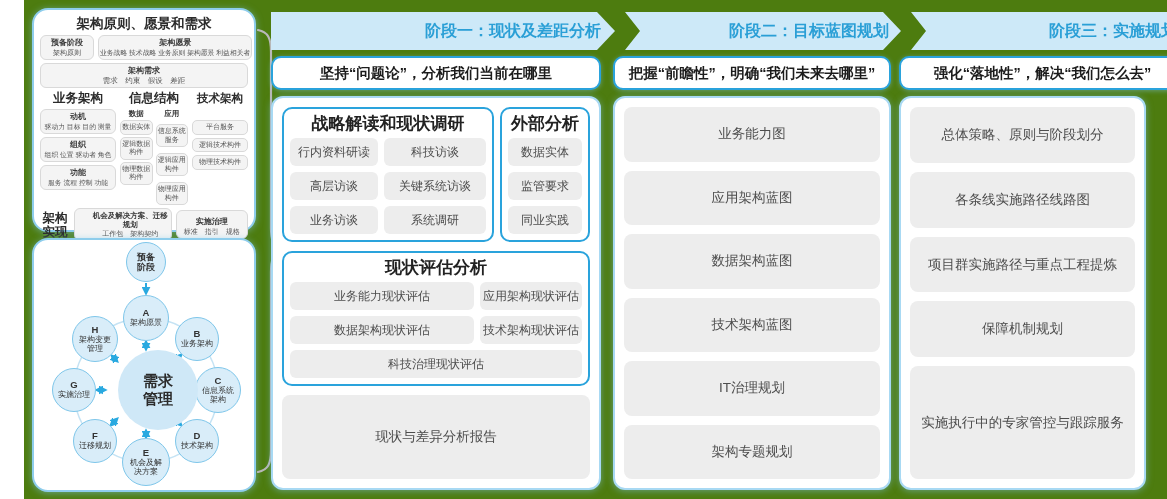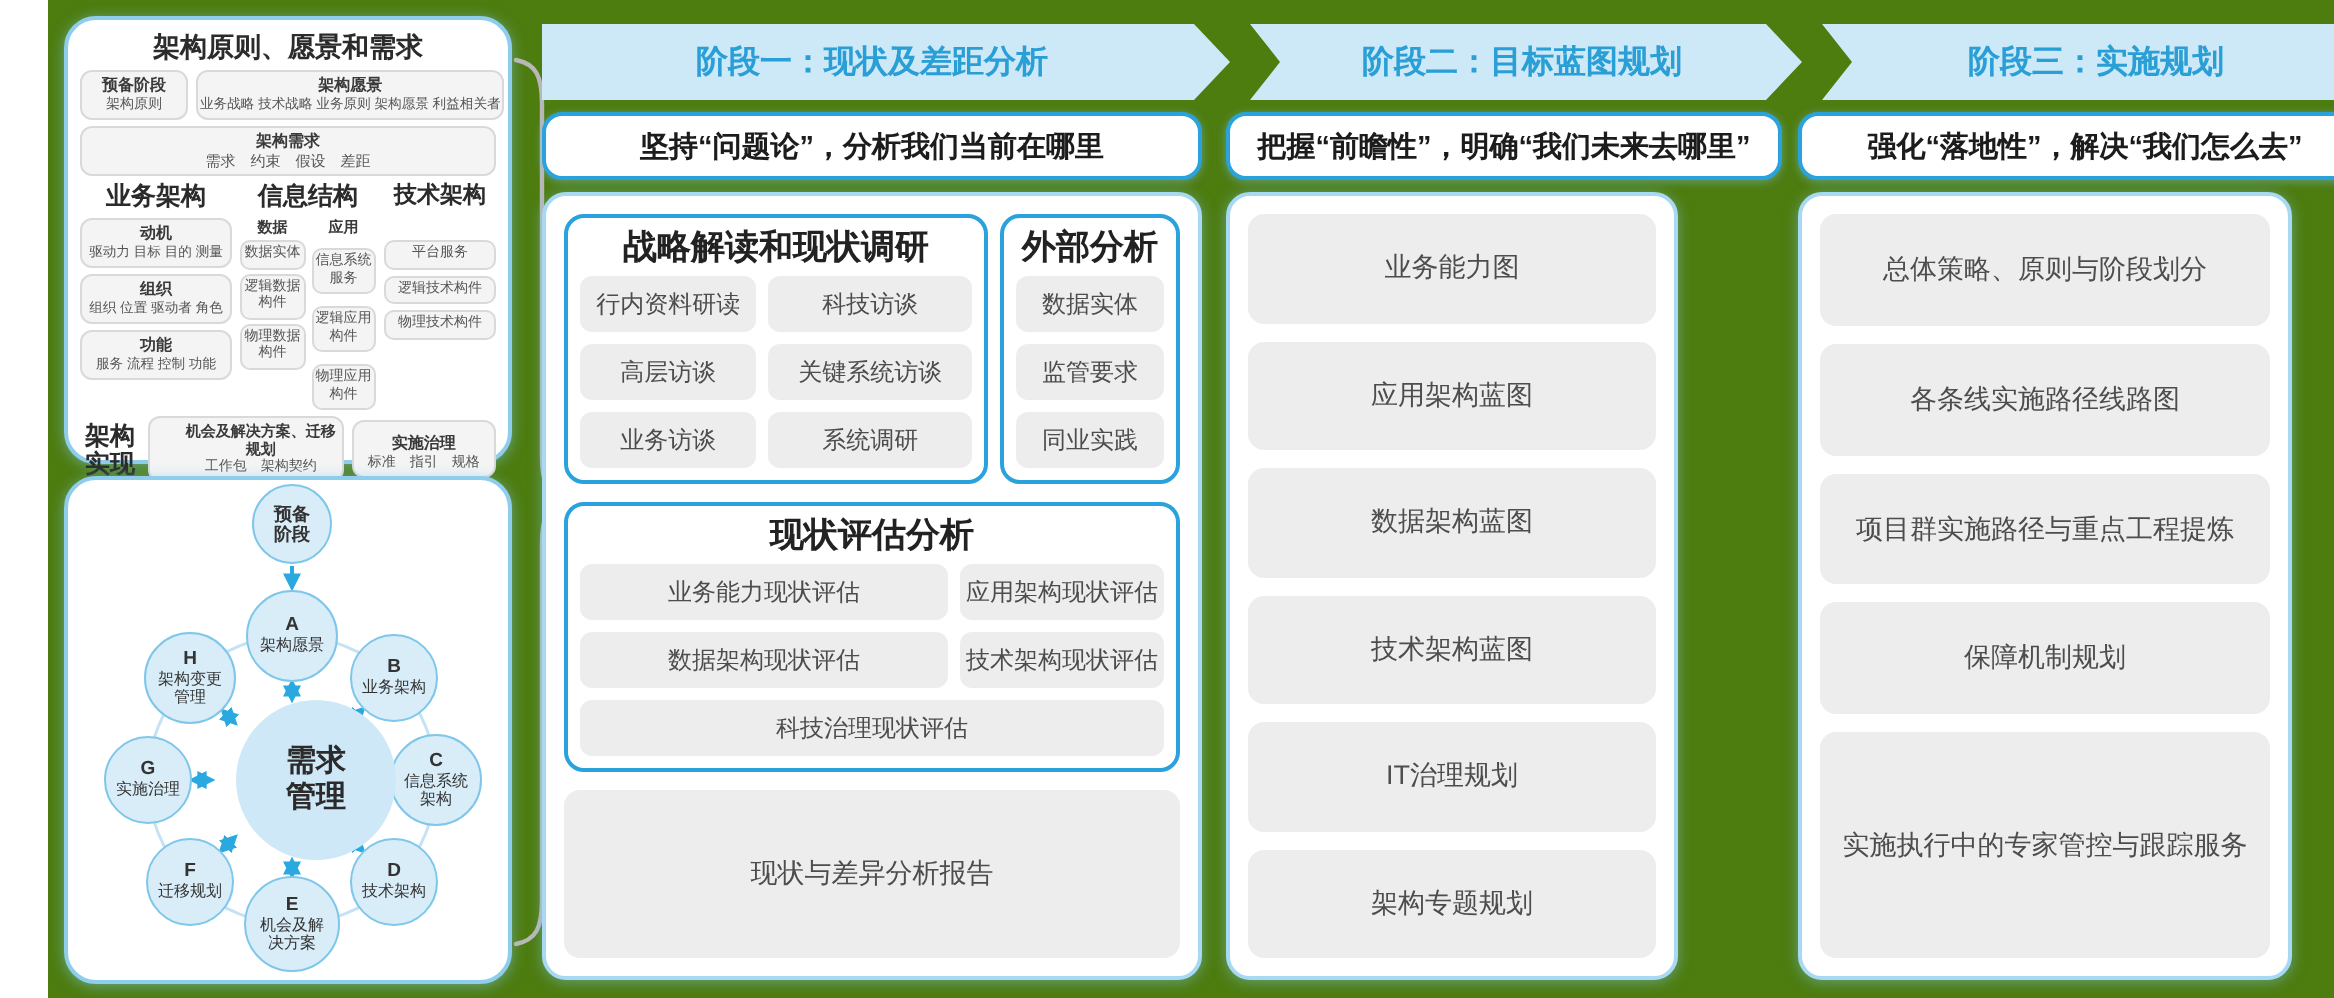--- a/index.html
+++ b/index.html
@@ -33,41 +33,41 @@
   #admCenter .c-lbl{font-size:15px;font-weight:bold;color:#2b2b2b;width:32px;line-height:18px;}
   #admPrep{left:92px;top:2px;width:40px;height:40px;}
   #admPrep .lbl{font-size:9px;font-weight:bold;width:20px;line-height:10.5px;}
   #admSvg{position:absolute;left:0;top:0;z-index:1;}
 
   
   #brace{position:absolute;left:232px;top:28px;}
 
   
   .band{position:absolute;top:12px;height:38px;background:#cde9f8;
-        display:flex;align-items:center;justify-content:center;
+        display:flex;align-items:center;justify-content:flex-end;
         color:#2a9fd6;font-size:16px;font-weight:bold;box-sizing:border-box;}
   #band1{left:247px;width:344px;clip-path:polygon(0 0,calc(100% - 18px) 0,100% 50%,calc(100% - 18px) 100%,0 100%);padding-right:14px;}
   #band2{left:601px;width:276px;clip-path:polygon(0 0,calc(100% - 18px) 0,100% 50%,calc(100% - 18px) 100%,0 100%,15px 50%);padding-left:8px;padding-right:12px;}
   #band3{left:887px;width:278px;clip-path:polygon(0 0,calc(100% - 18px) 0,100% 50%,calc(100% - 18px) 100%,0 100%,15px 50%);padding-left:8px;padding-right:12px;}
 
   
   .banner{position:absolute;top:56px;height:34px;background:#fff;border:2px solid #2aa3dc;
         border-radius:10px;display:flex;align-items:center;justify-content:center;
         font-size:14.5px;font-weight:bold;color:#1c1c1c;box-sizing:border-box;
         box-shadow:0 1px 5px rgba(130,200,235,.45);}
   #banner1{left:247px;width:330px;}
   #banner2{left:589px;width:278px;}
   #banner3{left:875px;width:287px;}
 
   
   .phase-box{position:absolute;top:96px;height:394px;background:#fff;border:2px solid #a8d9f3;
         border-radius:12px;box-sizing:border-box;box-shadow:0 1px 7px rgba(130,200,235,.5);
         padding:9px;display:flex;flex-direction:column;gap:9px;}
   #phase1{left:247px;width:330px;}
-  #phase2{left:589px;width:226px;}
+  #phase2{left:589px;width:278px;}
   #phase3{left:875px;width:247px;}
 
   .group{border:2px solid #2aa3dc;border-radius:10px;background:#fff;padding:6px;box-sizing:border-box;}
   .group-title{font-size:17px;font-weight:bold;text-align:center;color:#222;line-height:17px;margin-bottom:6px;}
   .gray-item{background:#ededed;border-radius:6px;color:#4d4d4d;font-size:12px;line-height:14px;
         display:flex;align-items:center;justify-content:center;text-align:center;
         padding:7px 3px;box-sizing:border-box;}
   .grid2{display:grid;grid-template-columns:45% 1fr;gap:6px;}
   .grid2b{display:grid;grid-template-columns:1fr;gap:6px;}
   .span2{grid-column:1 / span 2;}

